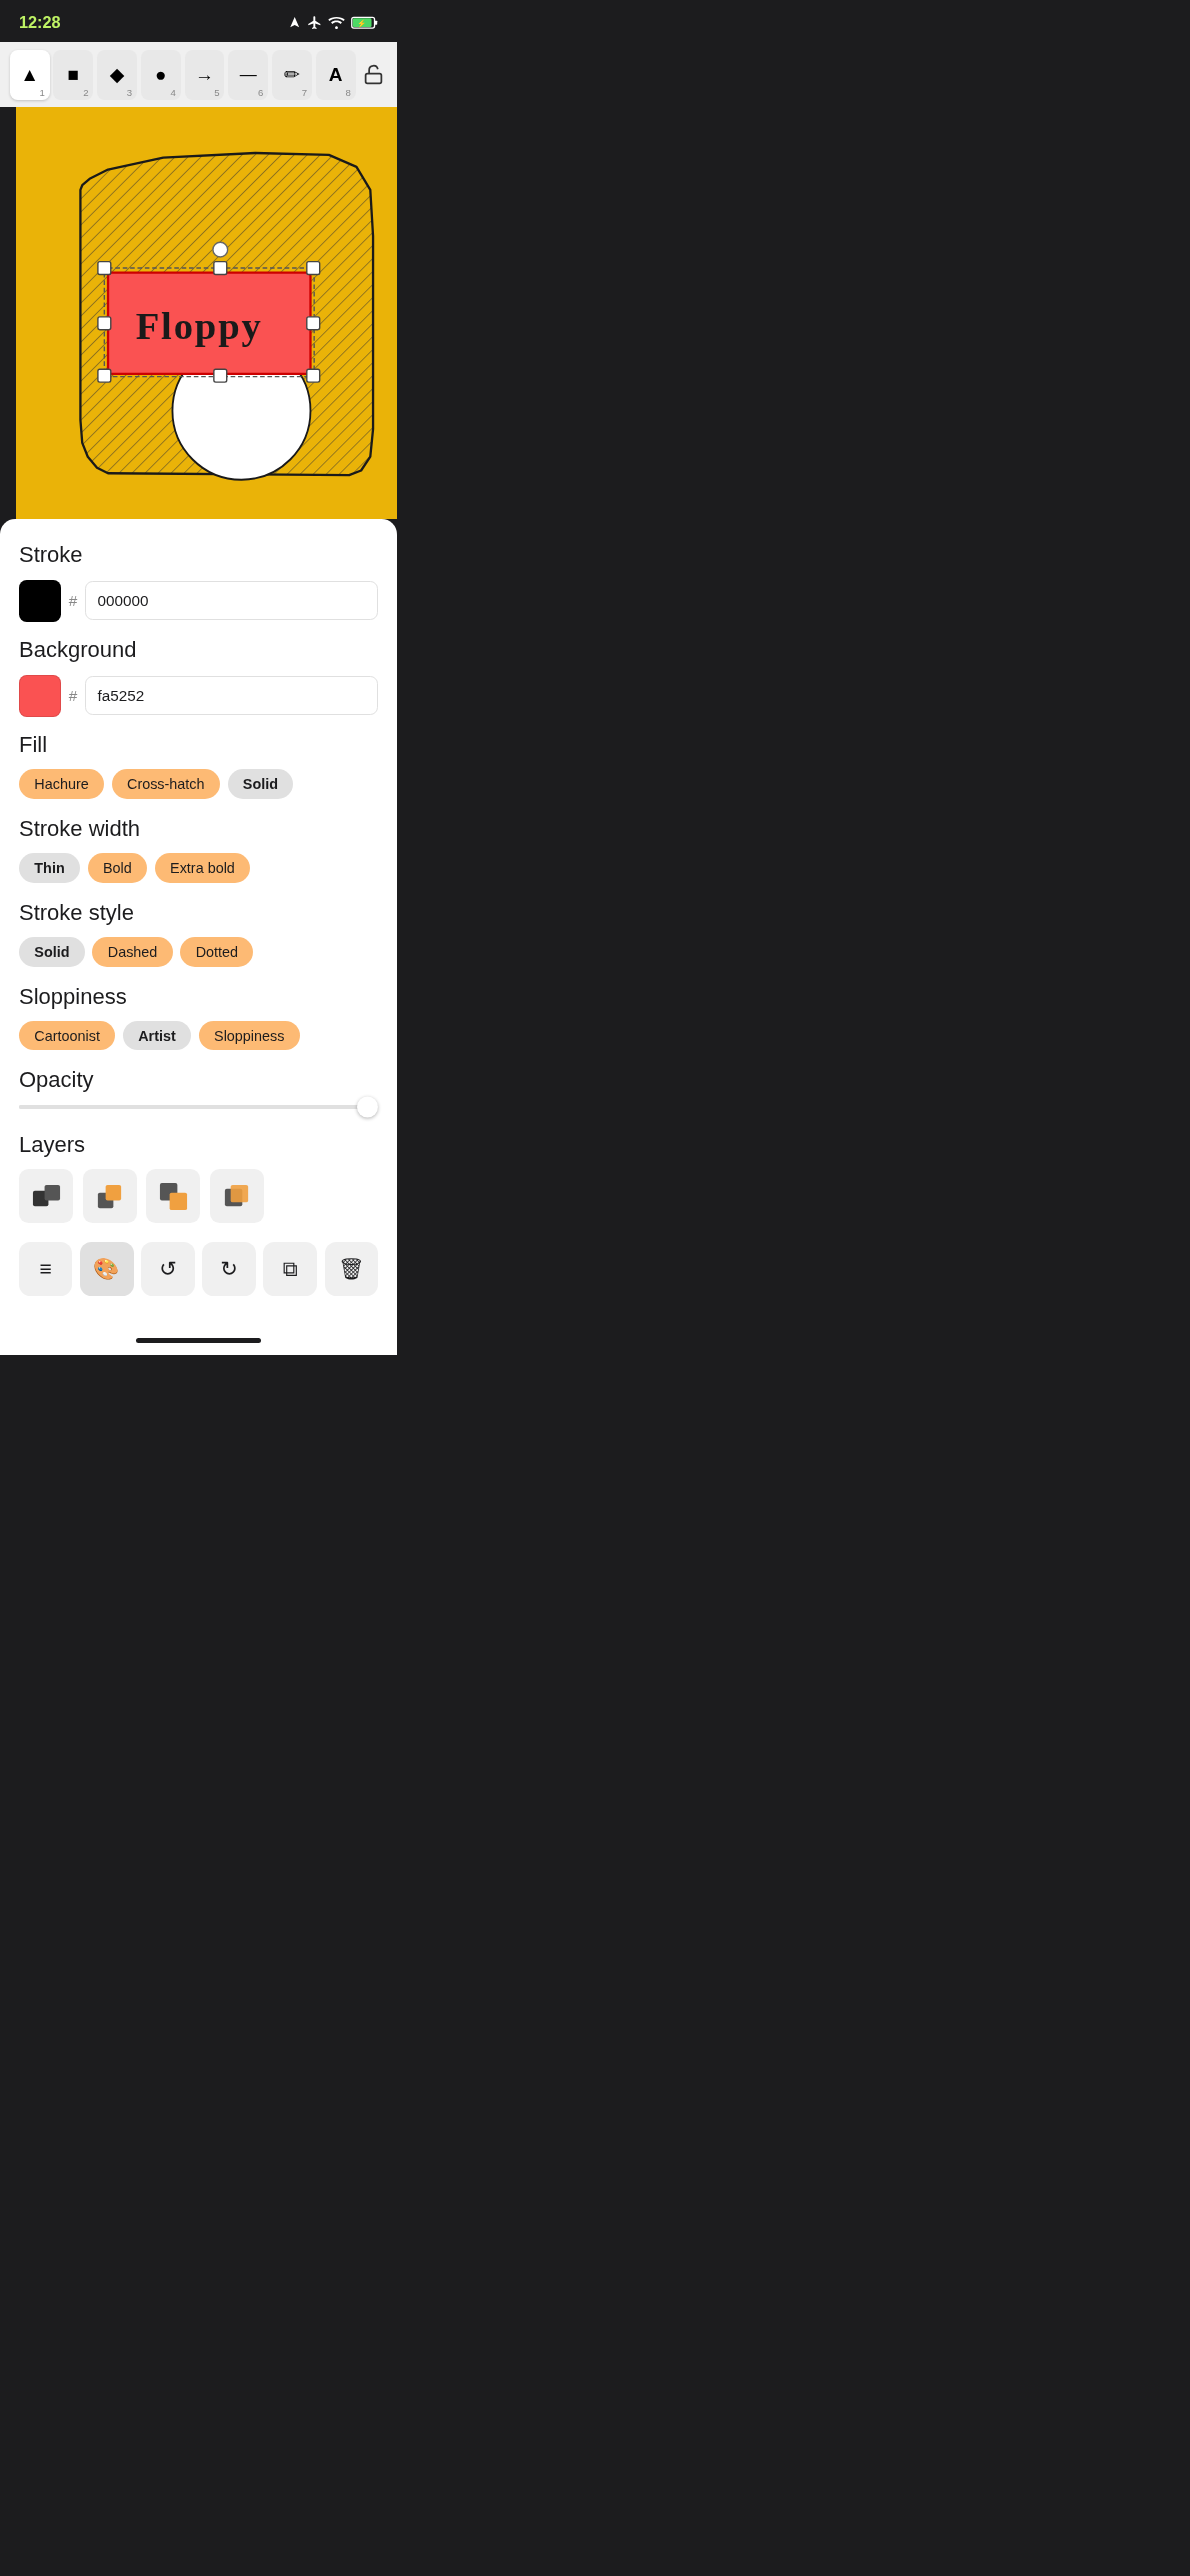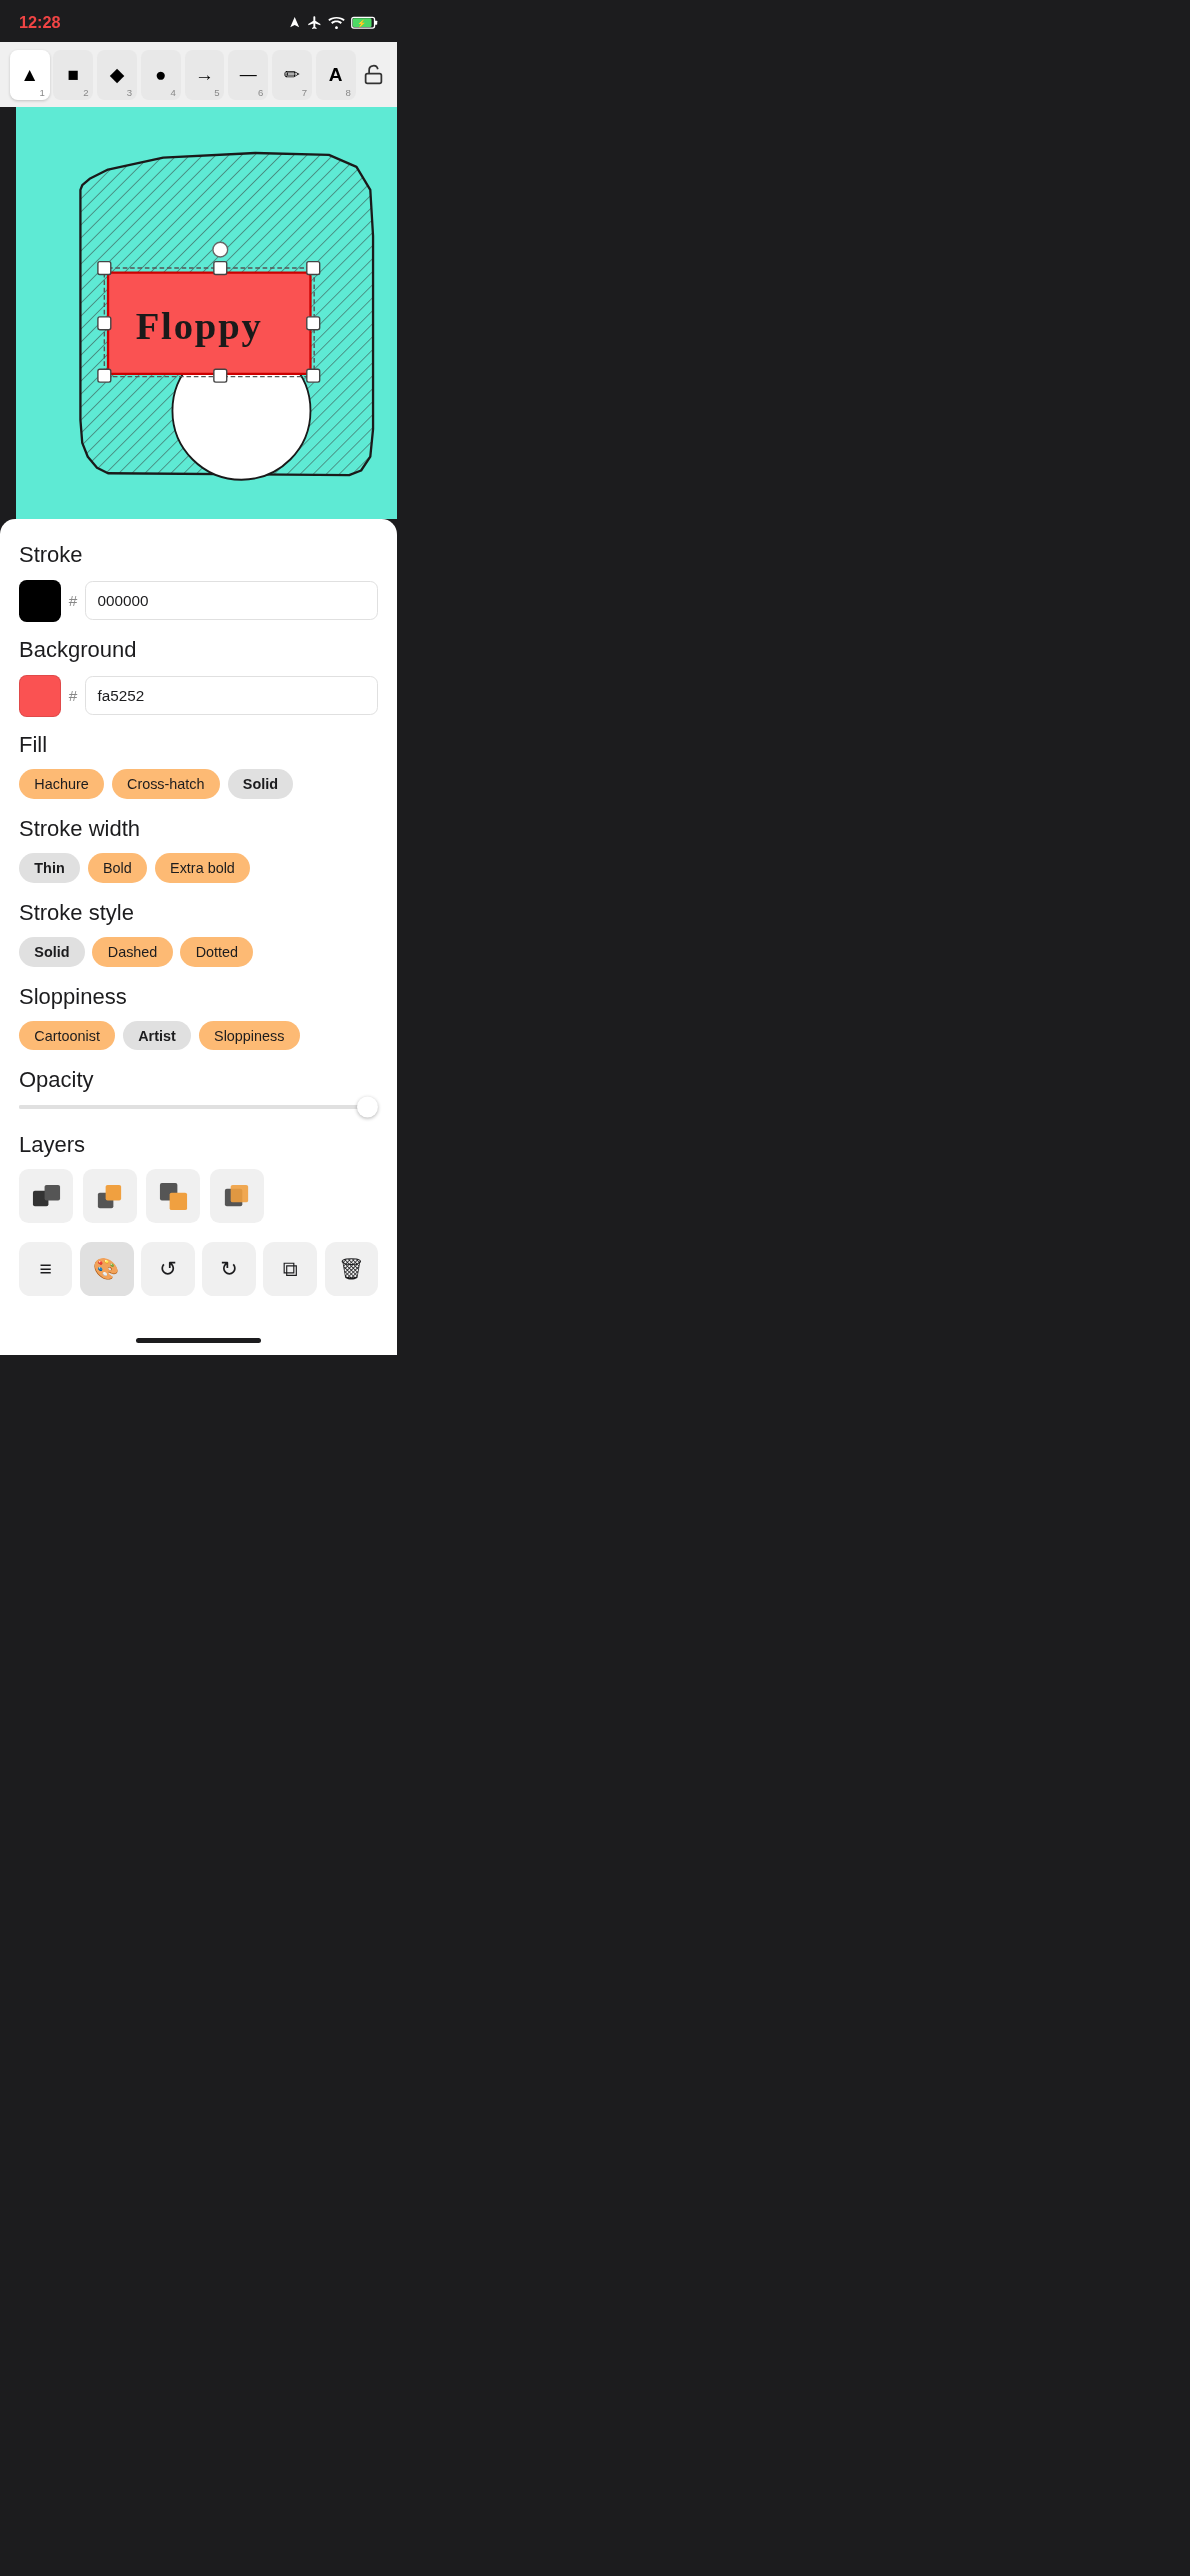--- a/index.html
+++ b/index.html
@@ -17,21 +17,21 @@
       background: #1c1c1e;
       display: flex;
       justify-content: space-between;
       align-items: center;
       padding: 13.4px 19px 9.6px;
       color: white;
     }
     .status-time {
       font-size: 16.3px;
       font-weight: 600;
-      color: #ef4444;
+      color: #bef264;
     }
     .status-icons {
       display: flex;
       align-items: center;
       gap: 5.8px;
     }
     .status-icons svg { fill: white; }
 
     
     .toolbar {
@@ -76,21 +76,21 @@
       background: none;
       border: none;
       display: flex;
       align-items: center;
       justify-content: center;
       cursor: pointer;
     }
 
     
     .canvas-area {
-      background: #5eead4;
+      background: #eab308;
       height: 412px;
       position: relative;
       overflow: hidden;
       margin-left: 16px;
     }
     .canvas-drawing {
       position: absolute;
       top: 0; left: 0; right: 0; bottom: 0;
     }
 

